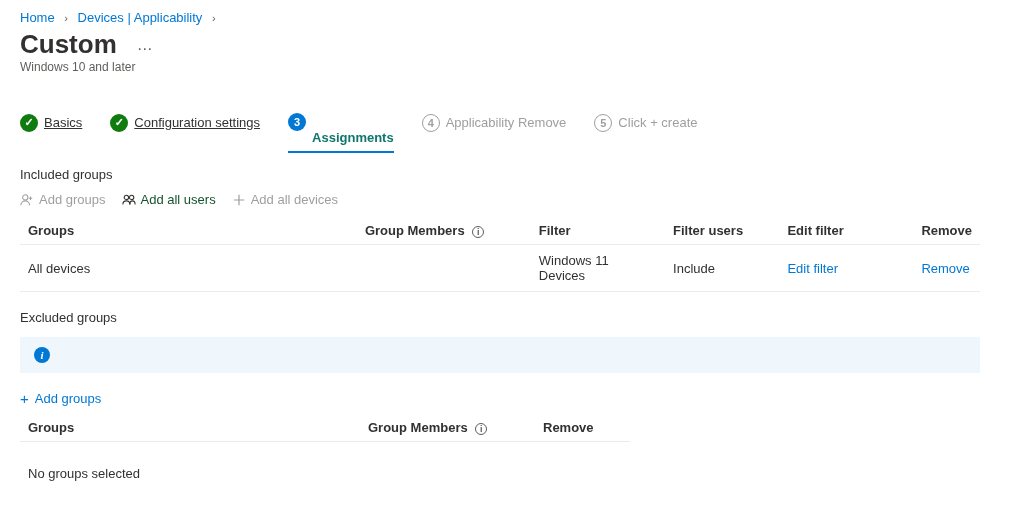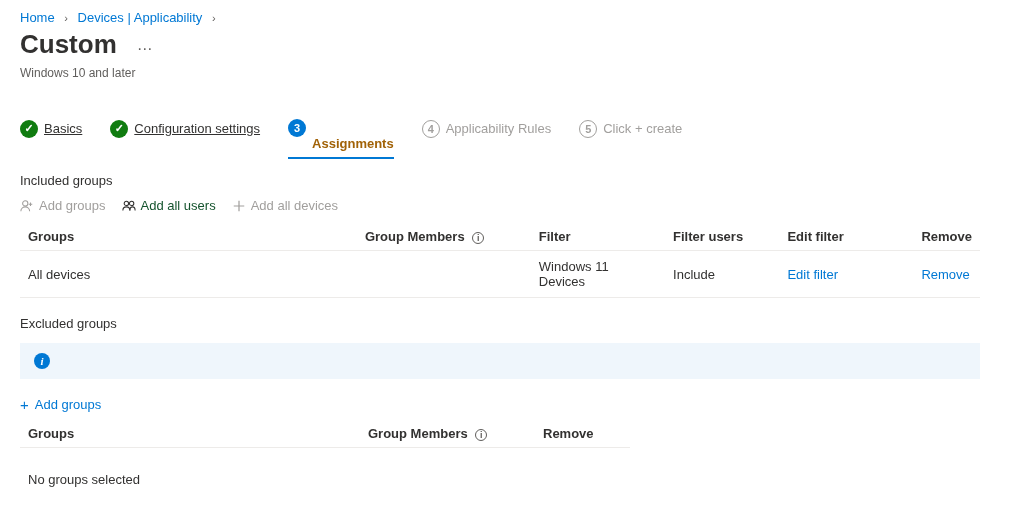--- a/index.html
+++ b/index.html
@@ -12,29 +12,29 @@
     background: #fff;
     width: 1024px;
   }
   .breadcrumb { font-size: 13px; color: #0078d4; margin-bottom: 4px; }
   .breadcrumb span { display: inline-flex; align-items: center; }
   .breadcrumb .crumb { cursor: pointer; }
   .breadcrumb .sep { color: #605e5c; margin: 0 6px; font-size: 11px; }
   .title-row { display: flex; align-items: center; gap: 20px; }
   h1 { font-size: 26px; font-weight: 600; margin: 0; color: #323130; }
   .ellipsis-btn { color: #605e5c; font-size: 16px; cursor: pointer; letter-spacing: 1px; }
-  .subtitle { font-size: 12px; color: #605e5c; margin-top: 6px; margin-bottom: 24px; }
+  .subtitle { font-size: 12px; color: #605e5c; margin-top: 0; margin-bottom: 24px; }
 
   .steps { display: flex; align-items: center; gap: 28px; border-bottom: none; margin-bottom: 14px; }
   .step { display: inline-flex; align-items: center; gap: 6px; font-size: 13px; padding-bottom: 6px; }
   .step .badge { width: 18px; height: 18px; border-radius: 50%; display: inline-flex; align-items: center; justify-content: center; font-size: 11px; font-weight: 600; }
   .step.done .badge { background: #107c10; color: #fff; }
   .step.done .label { color: #323130; text-decoration: underline; }
   .step.active .badge { background: #0078d4; color: #fff; }
-  .step.active .label { color: #a16207; font-weight: 600; margin-top: 32px; }
+  .step.active .label { color: #0f766e; font-weight: 600; margin-top: 32px; }
   .step.active { border-bottom: 2px solid #0078d4; }
   .step.pending .badge { background: #fff; border: 1px solid #a19f9d; color: #a19f9d; }
   .step.pending .label { color: #a19f9d; }
 
   .section-title { font-size: 13px; color: #323130; margin: 10px 0 10px 0; }
 
   .toolbar { display: flex; gap: 16px; margin-bottom: 10px; font-size: 13px; }
   .toolbar .tbtn { display: inline-flex; align-items: center; gap: 5px; cursor: pointer; }
   .toolbar .tbtn.disabled { color: #a19f9d; }
   .toolbar .tbtn.enabled { color: #14532d; }
@@ -88,21 +88,21 @@
   <div class="step done">
     <span class="badge">✓</span>
     <span class="label">Configuration settings</span>
   </div>
   <div class="step active">
     <span class="badge">3</span>
     <span class="label">Assignments</span>
   </div>
   <div class="step pending">
     <span class="badge">4</span>
-    <span class="label">Applicability Rules</span>
+    <span class="label">Applicability Remove</span>
   </div>
   <div class="step pending">
     <span class="badge">5</span>
     <span class="label">Click + create</span>
   </div>
 </div>
 
 
 <div class="section-title">Included groups</div>
 

